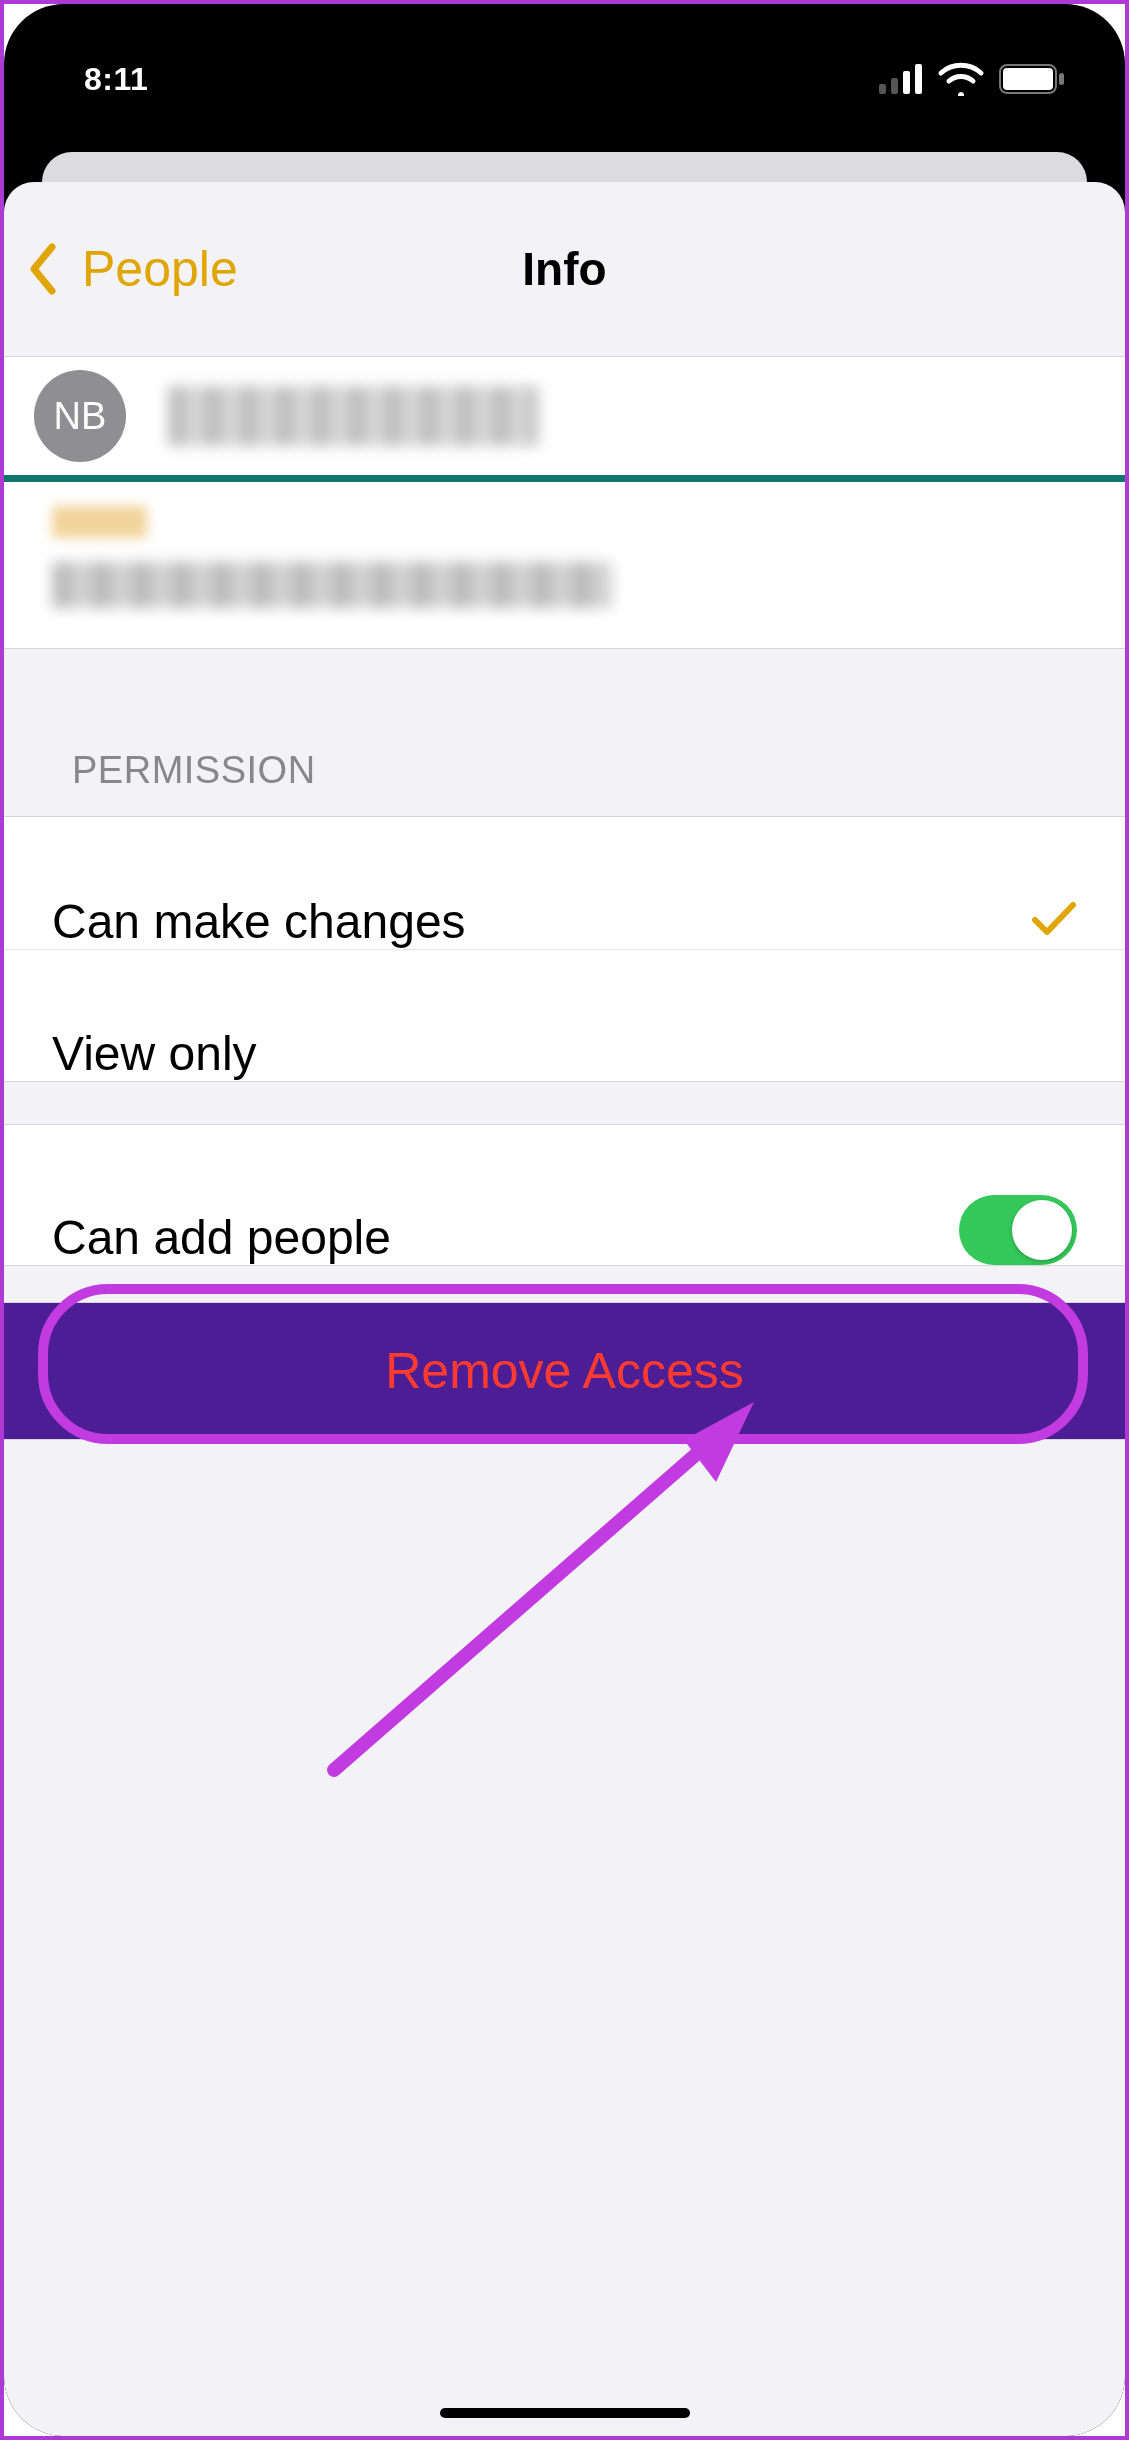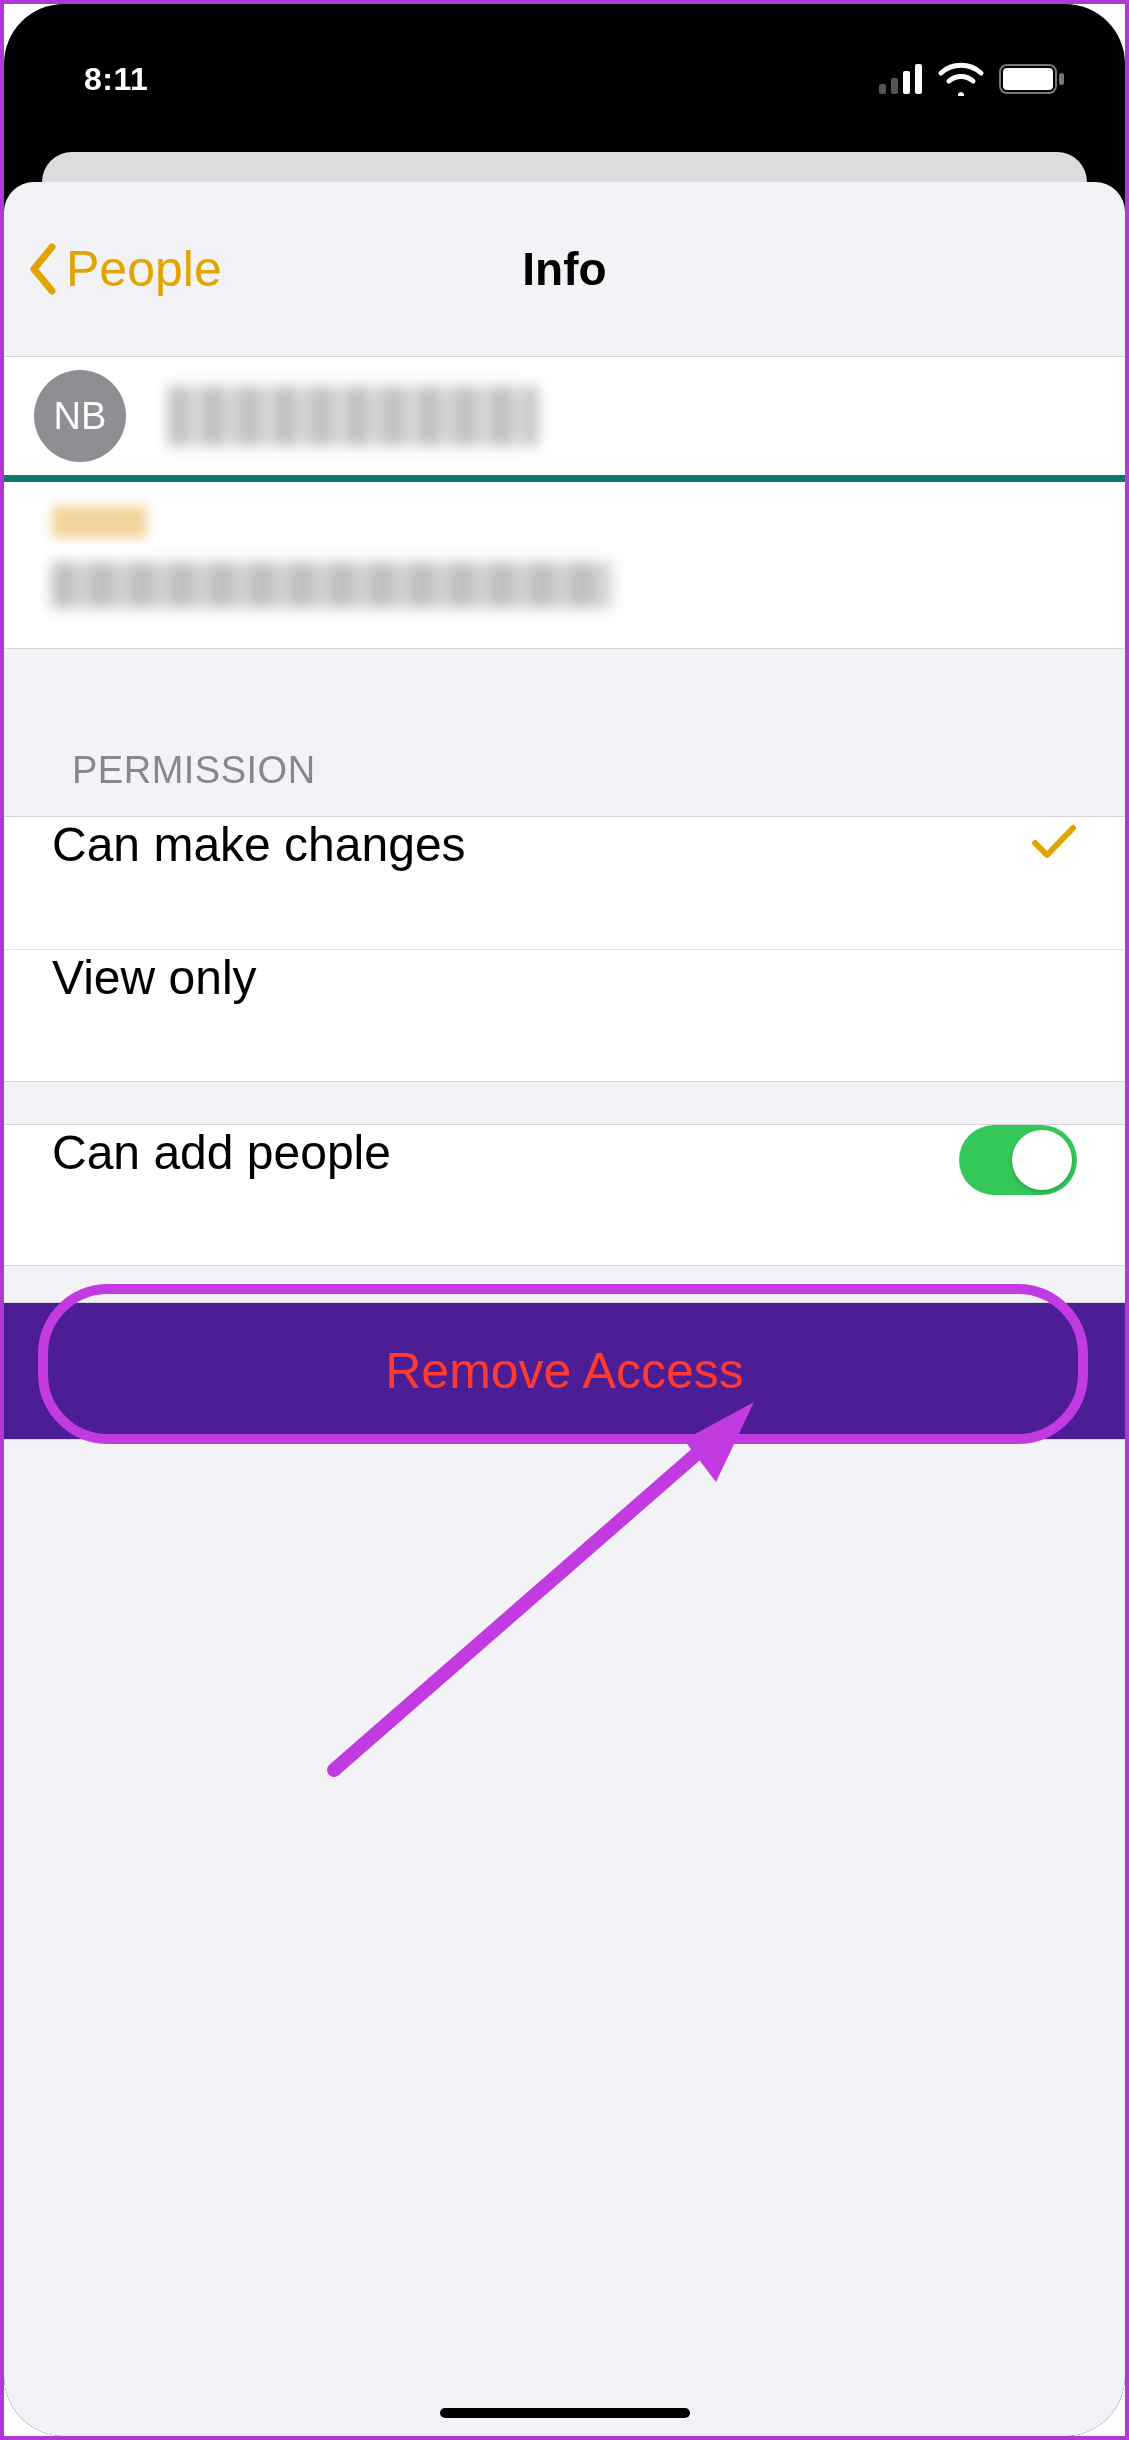--- a/index.html
+++ b/index.html
@@ -72,21 +72,21 @@
     display: flex;
     align-items: center;
     justify-content: center;
     position: relative;
   }
   .nav-back {
     position: absolute;
     left: 22px;
     display: flex;
     align-items: center;
-    gap: 8px;
+    gap: 24px;
     color: #e0a500;
     font-size: 50px;
   }
   .nav-back svg { display: block; }
   .nav-title {
     font-size: 46px;
     font-weight: 600;
     color: #000;
   }
 
@@ -140,21 +140,21 @@
     font-size: 38px;
     color: #87878c;
     letter-spacing: 0.5px;
     padding: 100px 48px 24px 48px;
     text-transform: uppercase;
     margin-left: 20px;
   }
 
   .row {
     display: flex;
-    align-items: flex-start;
+    align-items: flex-end;
     justify-content: space-between;
     height: 132px;
     padding: 0 48px;
     font-size: 48px;
     color: #000;
     background: #fff;
     gap: 6px;
   }
   .row + .row { border-top: 1px solid #e6e6ea; }
   .check { color: #e0a500; }

